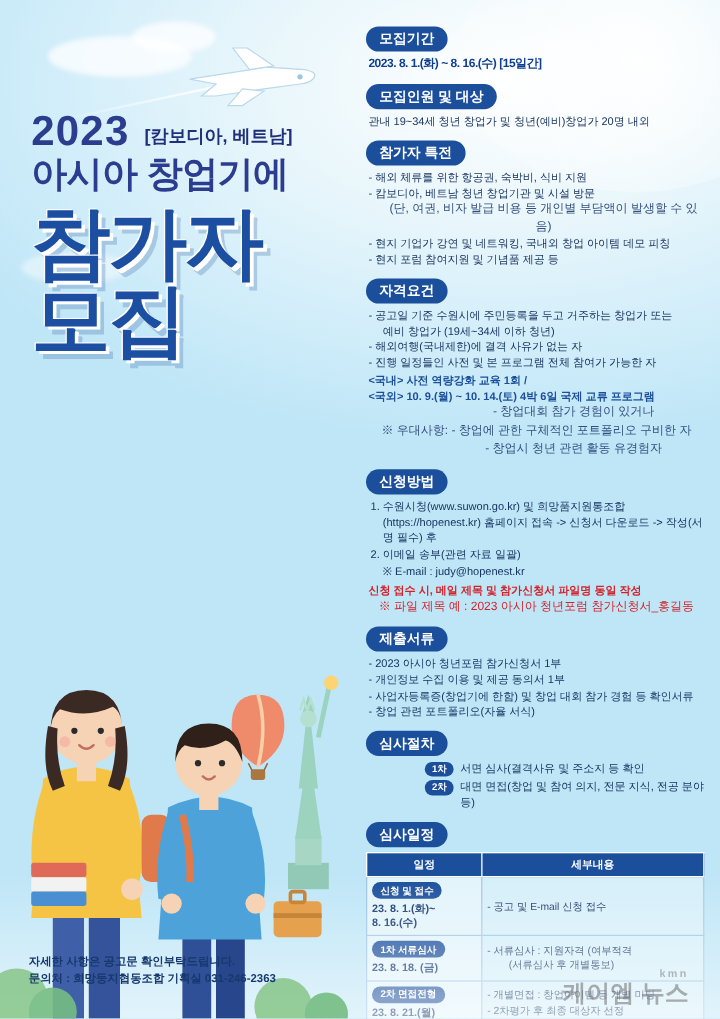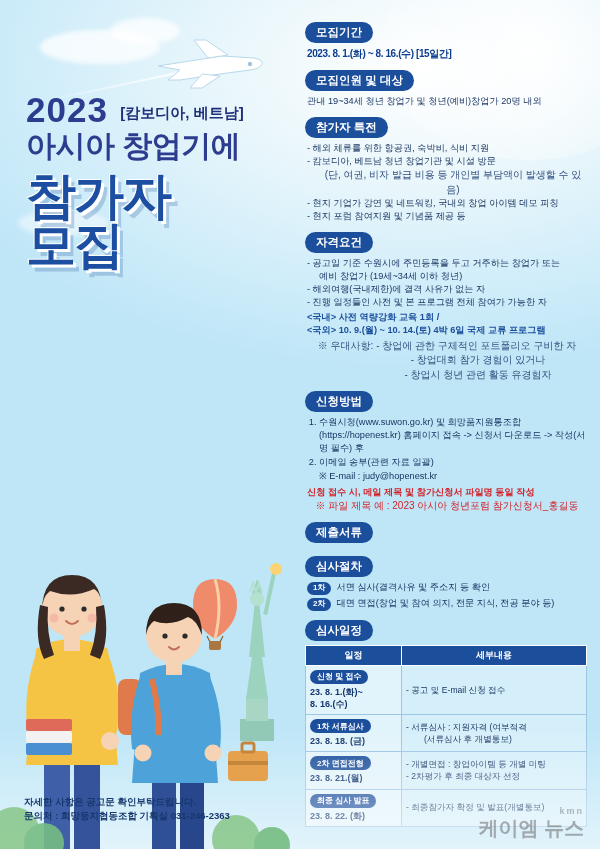--- a/index.html
+++ b/index.html
@@ -52,21 +52,21 @@
     display: inline-block; margin-left: 8px; vertical-align: bottom;
     padding-bottom: 4px;
     text-align: center;
   }
   .forum {
     font-size: 30px; font-weight: bold; color: #2c3c8e;
     letter-spacing: -0.5px; line-height: 1.15; margin-top: 2px;
   }
   .big-title {
     margin-top: 8px;
-    font-size: 50px; font-weight: bold; line-height: 0.98;
+    font-size: 66px; font-weight: bold; line-height: 0.98;
     color: #1c4fa1;
     text-shadow:
       3px 3px 0 #ffffff,
       -1px -1px 0 #ffffff,
       6px 7px 0 rgba(40,90,160,0.25);
     letter-spacing: -2px;
     font-family: Liberation Serif, serif;
   }
   .big-title .l2 { display: block; }
 
@@ -96,21 +96,21 @@
   .num-list { padding-left: 12px; }
   .num-list li { font-size: 9.2px; color: #14305e; line-height: 1.42; margin-bottom: 1px; }
 
   
   .step-row { display: flex; align-items: flex-start; gap: 5px; margin-bottom: 2px; }
   .step-badge {
     flex: 0 0 auto;
     background: #1b4f9c; color: #fff;
     font-size: 8px; font-weight: bold;
     border-radius: 9px; padding: 2px 6px;
-    line-height: 1.1; margin-top: 1px;
+    line-height: 1.1; margin-top: 1px; margin-left: 47px;
   }
   .step-text { font-size: 9.2px; color: #14305e; line-height: 1.45; }
 
   
   .sched { width: 282px; border-collapse: collapse; font-size: 8.6px; color: #14305e; }
   .sched th {
     background: #1b4f9c; color: #fff; font-size: 9px; font-weight: bold;
     padding: 3px 2px; border: 1px solid #ffffff;
   }
   .sched td { padding: 4px 4px; border: 1px solid #9dc5e4; vertical-align: middle; }
@@ -130,21 +130,21 @@
     font-size: 9.5px; color: #16386e; line-height: 1.5; font-weight: bold;
   }
 
   
   .illus { position: absolute; left: 0; bottom: 0; width: 300px; height: 420px; }
   .ground {
     position: absolute; left: 0; bottom: 0; width: 600px; height: 120px;
     background: linear-gradient(180deg, rgba(255,255,255,0) 0%, rgba(255,255,255,0.55) 100%);
   }
   .watermark {
-    position: absolute; right: 16px; bottom: 10px;
+    position: absolute; right: 26px; bottom: 10px;
     text-align: right; color: rgba(110,110,110,0.55);
     font-size: 20px; font-weight: bold; line-height: 1.1;
   }
   .watermark .sub { font-size: 9px; letter-spacing: 2px; color: rgba(120,120,120,0.5); }
 </style>
 </head>
 <body>
 
 <div class="poster">
 
@@ -202,41 +202,47 @@
 
     <div class="sec">
       <div class="sec-head">자격요건</div>
       <div class="sec-body">
         <span class="line dash">- 공고일 기준 수원시에 주민등록을 두고 거주하는 창업가 또는</span>
         <span class="line indent">예비 창업가 (19세~34세 이하 청년)</span>
         <span class="line dash">- 해외여행(국내제한)에 결격 사유가 없는 자</span>
         <span class="line dash">- 진행 일정들인 사전 및 본 프로그램 전체 참여가 가능한 자</span>
         <span class="line bluebold" style="margin-top:2px">&lt;국내&gt; 사전 역량강화 교육 1회 /</span>
         <span class="line bluebold">&lt;국외&gt; 10. 9.(월) ~ 10. 14.(토) 4박 6일 국제 교류 프로그램</span>
+        <span class="line small" style="padding-left:62px">- 창업대회 참가 경험이 있거나</span>
         <span class="line small" style="margin-top:2px">※ 우대사항: - 창업에 관한 구체적인 포트폴리오 구비한 자</span>
-        <span class="line small" style="padding-left:62px">- 창업대회 참가 경험이 있거나</span>
         <span class="line small" style="padding-left:62px">- 창업시 청년 관련 활동 유경험자</span>
       </div>
     </div>
 
     <div class="sec">
       <div class="sec-head">신청방법</div>
       <div class="sec-body">
         <ol class="num-list">
           <li>수원시청(www.suwon.go.kr) 및 희망품지원통조합(https://hopenest.kr) 홈페이지 접속 -&gt; 신청서 다운로드 -&gt; 작성(서명 필수) 후</li>
           <li>이메일 송부(관련 자료 일괄)</li>
         </ol>
         <span class="line indent">※ E-mail : judy@hopenest.kr</span>
         <span class="line red" style="margin-top:3px">신청 접수 시, 메일 제목 및 참가신청서 파일명 동일 작성</span>
         <span class="line redline small">※ 파일 제목 예 : 2023 아시아 청년포럼 참가신청서_홍길동</span>
       </div>
     </div>
 
     <div class="sec">
       <div class="sec-head">제출서류</div>
+      <div class="sec-body">
+        <span class="line dash">- 2023 아시아 청년포럼 참가신청서 1부</span>
+        <span class="line dash">- 개인정보 수집 이용 및 제공 동의서 1부</span>
+        <span class="line dash">- 사업자등록증(창업기에 한함) 및 창업 대회 참가 경험 등 확인서류</span>
+        <span class="line dash">- 창업 관련 포트폴리오(자율 서식)</span>
+      </div>
     </div>
 
     <div class="sec">
       <div class="sec-head">심사절차</div>
       <div class="sec-body">
         <div class="step-row">
           <span class="step-badge">1차</span>
           <span class="step-text">서면 심사(결격사유 및 주소지 등 확인</span>
         </div>
         <div class="step-row">

